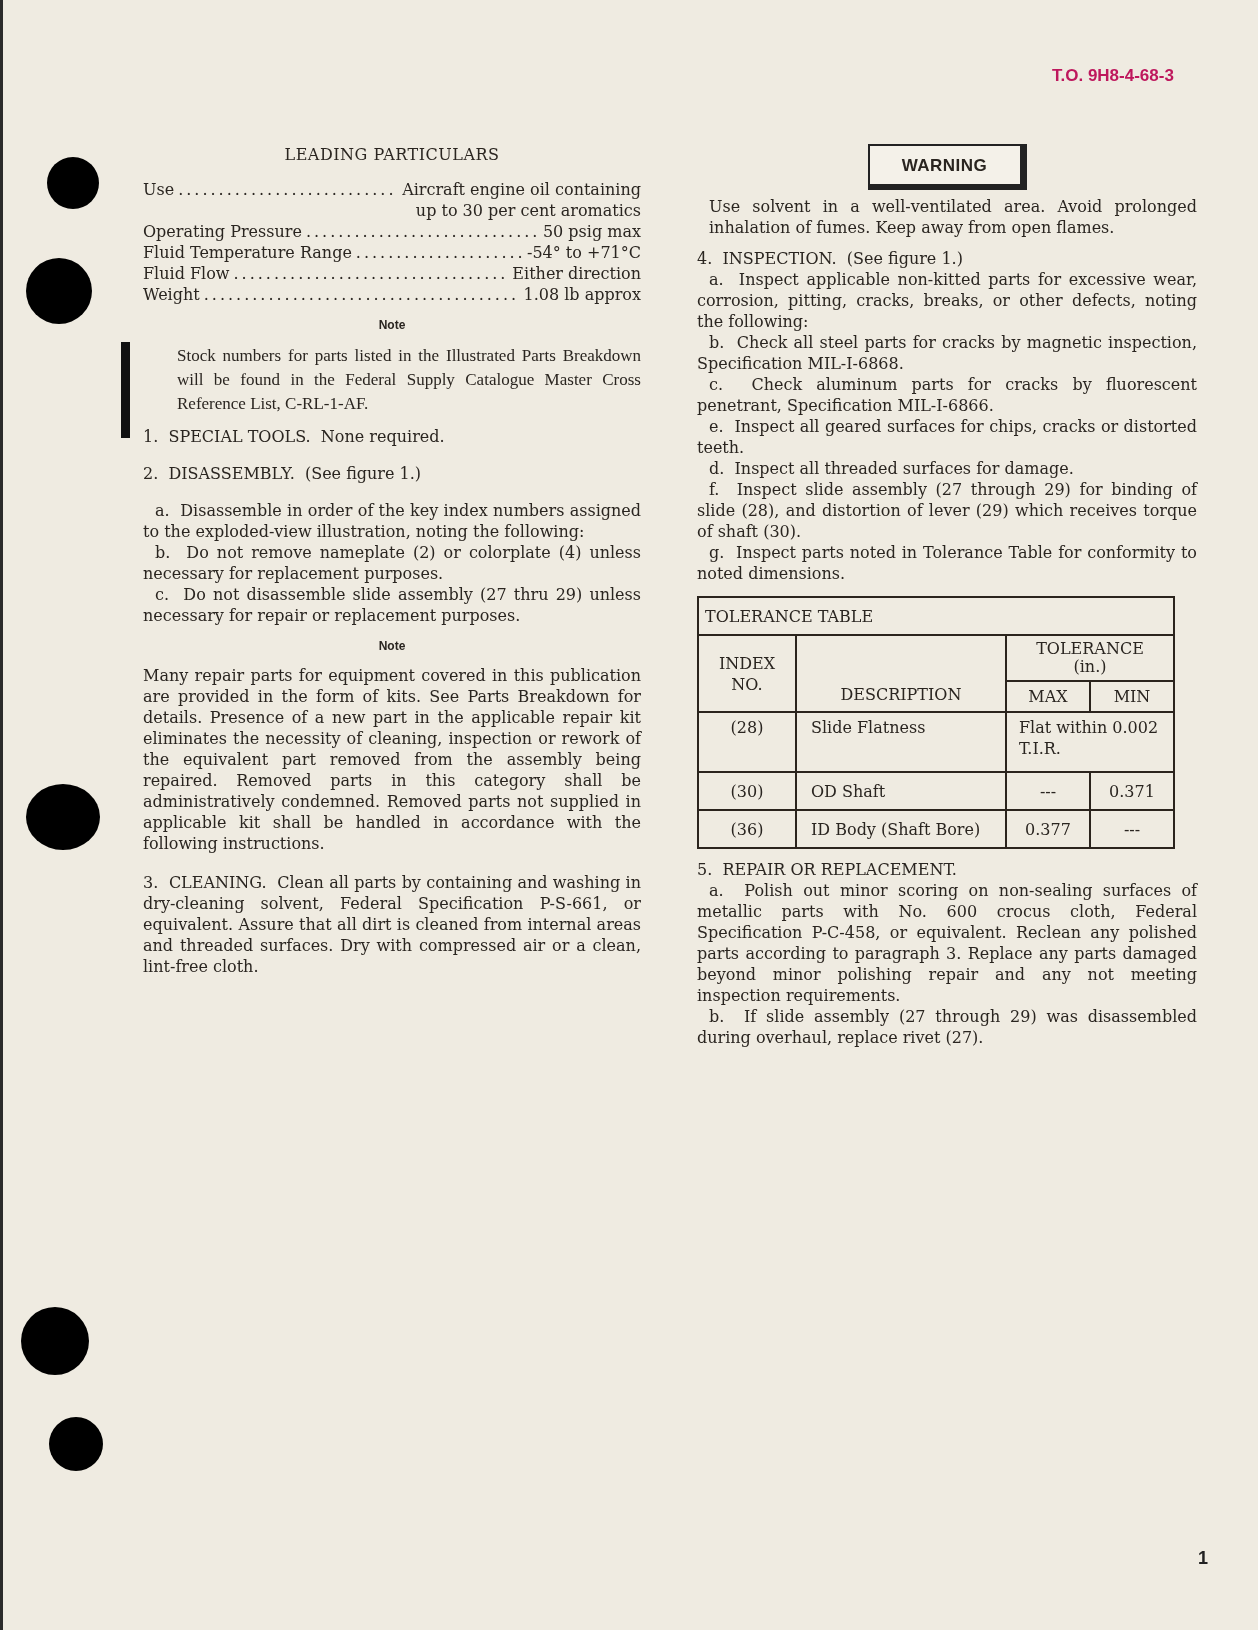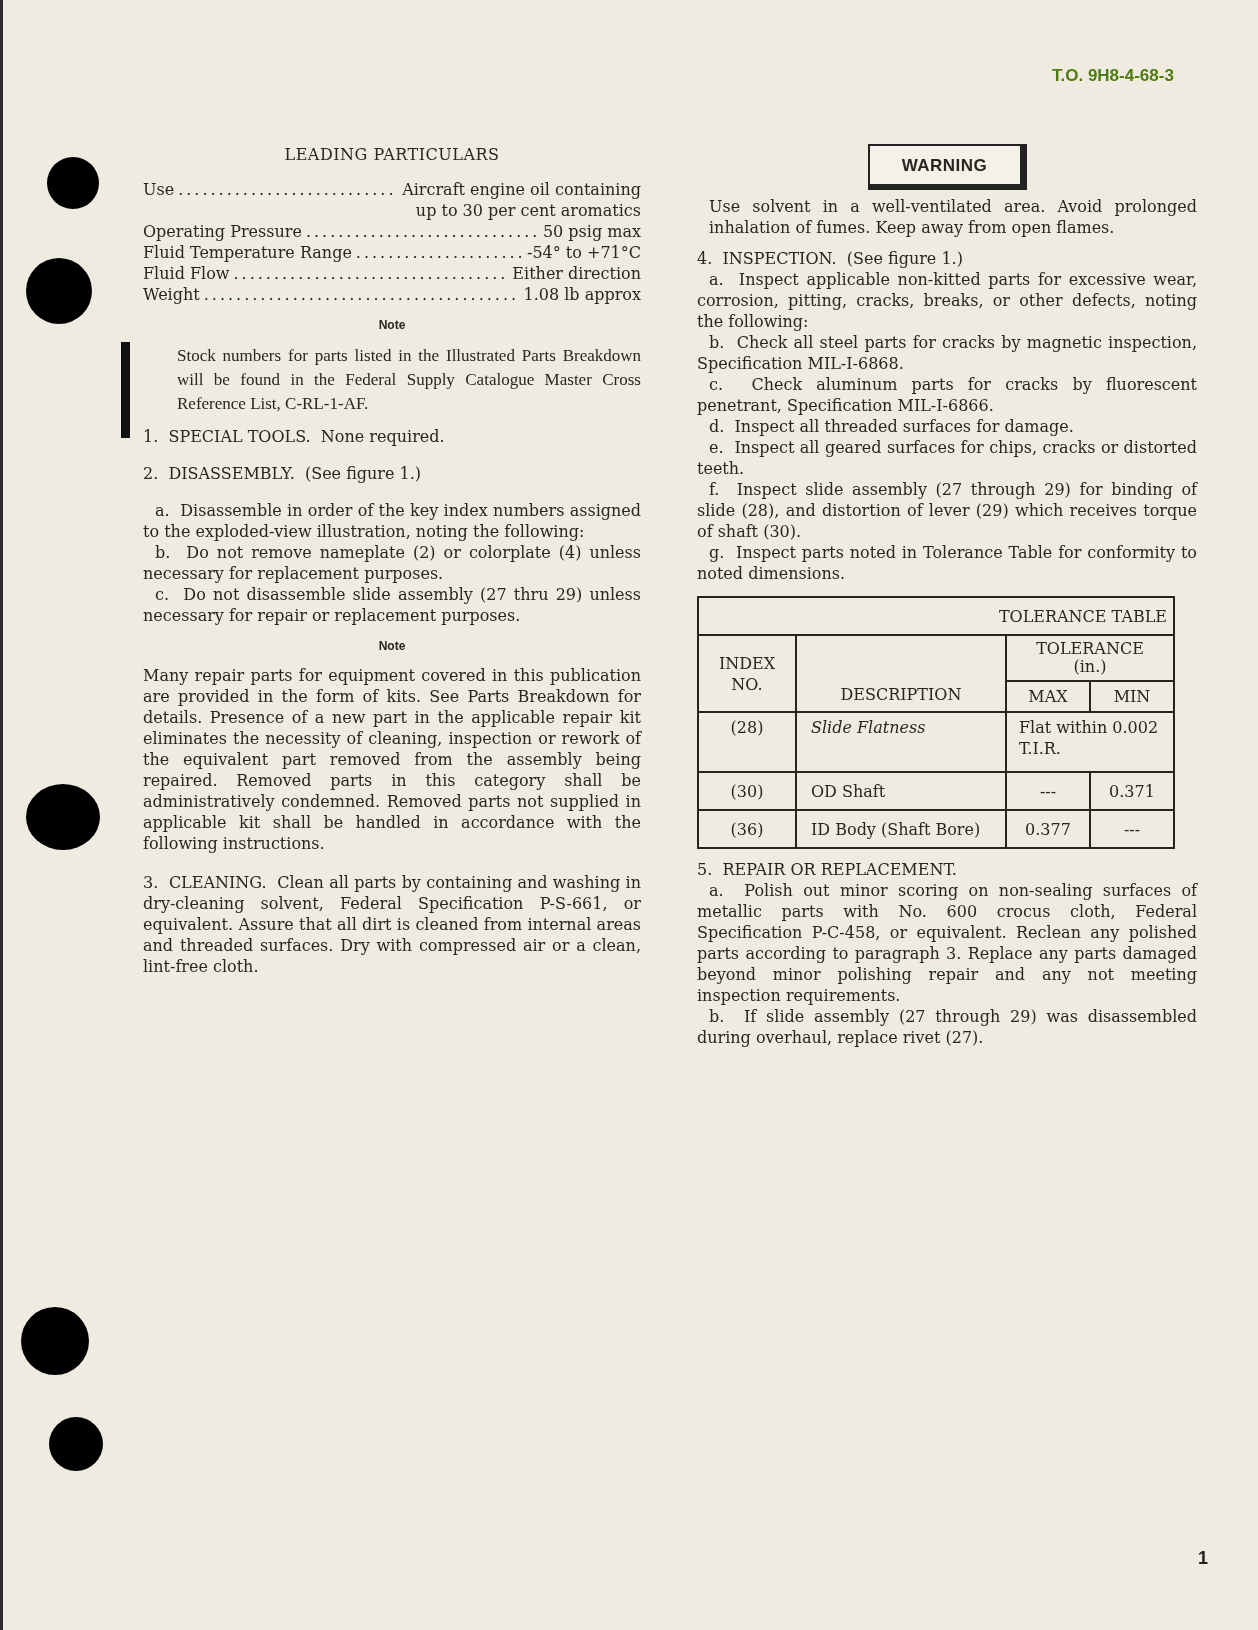--- a/index.html
+++ b/index.html
@@ -6,21 +6,21 @@
   body {
     width: 1258px; height: 1630px; position: relative; overflow: hidden;
     background: #efebe1;
     color: #2a2520;
     font-family: "DejaVu Serif", "Liberation Serif", serif;
   }
   .page-edge { position: absolute; left: 0; top: 0; width: 3px; height: 1630px; background: #2b2b2b; }
   .hole { position: absolute; background: #000; border-radius: 50%; }
   .header-id {
     position: absolute; top: 66px; left: 1052px;
-    font-family: "Liberation Sans", "DejaVu Sans", sans-serif; font-weight: bold; font-size: 17px; color: #4d7c0f;
+    font-family: "Liberation Sans", "DejaVu Sans", sans-serif; font-weight: bold; font-size: 17px; color: #be185d;
   }
   .page-number {
     position: absolute; top: 1548px; left: 1198px;
     font-family: "Liberation Sans", "DejaVu Sans", sans-serif; font-weight: bold; font-size: 18px; color: #222;
   }
   .col { position: absolute; font-size: 16px; line-height: 21px; }
   .col-left { left: 143px; top: 144px; width: 498px; }
   .col-right { left: 697px; top: 144px; width: 500px; }
 
   .center-title { text-align: center; font-size: 16px; letter-spacing: 0.5px; margin: 0 0 14px 0; }
@@ -48,21 +48,21 @@
     border: 2px solid #222; border-right-width: 7px; border-bottom-width: 6px;
     display: flex; align-items: center; justify-content: center;
     font-family: "Liberation Sans", "DejaVu Sans", sans-serif; font-weight: bold; font-size: 17px; letter-spacing: 0.5px;
     background: #f4f1e9;
     text-align: center;
   }
   .warn-text { margin: 0 0 10px 12px; text-align: justify; }
 
   table.tol { width: 478px; border-collapse: collapse; margin: 12px 0 10px 0; font-size: 16px; }
   table.tol td, table.tol th { border: 2px solid #2b241d; font-weight: normal; padding: 4px 6px; }
-  table.tol .title-cell { text-align: right; height: 28px; }
+  table.tol .title-cell { text-align: left; height: 28px; }
   table.tol .center { text-align: center; }
 </style>
 </head>
 <body>
 
 <div class="page-edge"></div>
 
 <div class="hole" style="left:47px; top:157px; width:52px; height:52px;"></div>
 <div class="hole" style="left:26px; top:258px; width:66px; height:66px;"></div>
 <div class="hole" style="left:26px; top:784px; width:74px; height:66px;"></div>
@@ -158,26 +158,26 @@
   </p>
   <p class="sub">
     <span>b.</span>&nbsp;
     <span>Check all steel parts for cracks by magnetic inspection, Specification MIL-I-6868.</span>
   </p>
   <p class="sub">
     <span>c.</span>&nbsp;
     <span>Check aluminum parts for cracks by fluorescent penetrant, Specification MIL-I-6866.</span>
   </p>
   <p class="sub">
+    <span>e.</span>&nbsp;
+    <span>Inspect all geared surfaces for chips, cracks or distorted teeth.</span>
+  </p>
+  <p class="sub">
     <span>d.</span>&nbsp;
     <span>Inspect all threaded surfaces for damage.</span>
-  </p>
-  <p class="sub">
-    <span>e.</span>&nbsp;
-    <span>Inspect all geared surfaces for chips, cracks or distorted teeth.</span>
   </p>
   <p class="sub">
     <span>f.</span>&nbsp;
     <span>Inspect slide assembly (27 through 29) for binding of slide (28), and distortion of lever (29) which receives torque of shaft (30).</span>
   </p>
   <p class="sub">
     <span>g.</span>&nbsp;
     <span>Inspect parts noted in Tolerance Table for conformity to noted dimensions.</span>
   </p>
 
@@ -193,21 +193,21 @@
         <div>TOLERANCE</div>
         <div>(in.)</div>
       </td>
     </tr>
     <tr>
       <td class="center" style="width:70px;margin-left:7px;">MAX</td>
       <td class="center" style="width:70px;">MIN</td>
     </tr>
     <tr style="height:60px;">
       <td class="center" style="vertical-align:top;">(28)</td>
-      <td style="vertical-align:top; padding-left:14px;font-style:italic;">Slide Flatness</td>
+      <td style="vertical-align:top; padding-left:14px;">Slide Flatness</td>
       <td colspan="2" style="vertical-align:top; padding-left:12px;">Flat within 0.002 T.I.R.</td>
     </tr>
     <tr style="height:38px;">
       <td class="center">(30)</td>
       <td style="padding-left:14px;">OD Shaft</td>
       <td class="center">---</td>
       <td class="center">0.371</td>
     </tr>
     <tr style="height:38px;">
       <td class="center">(36)</td>

